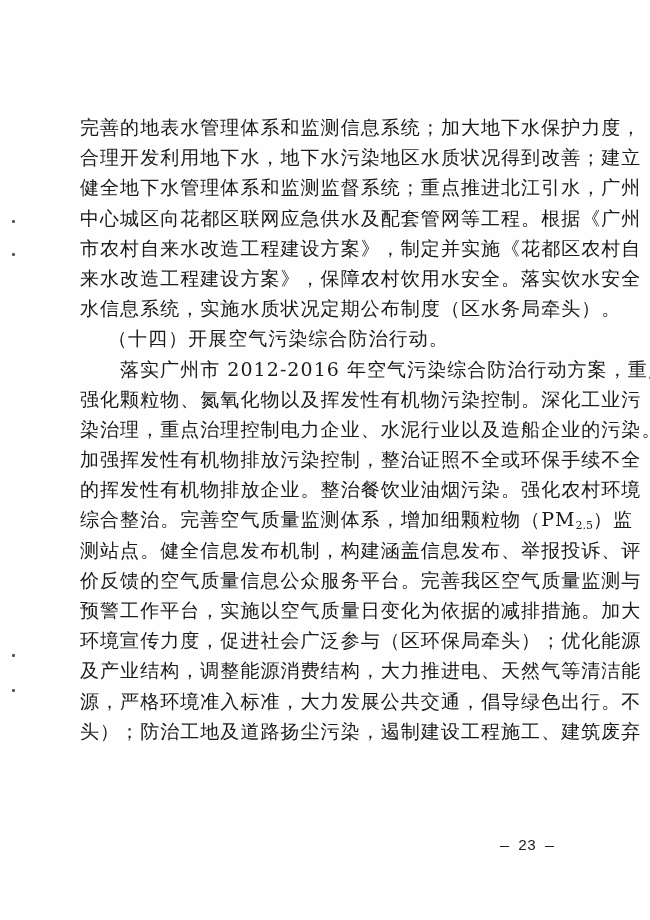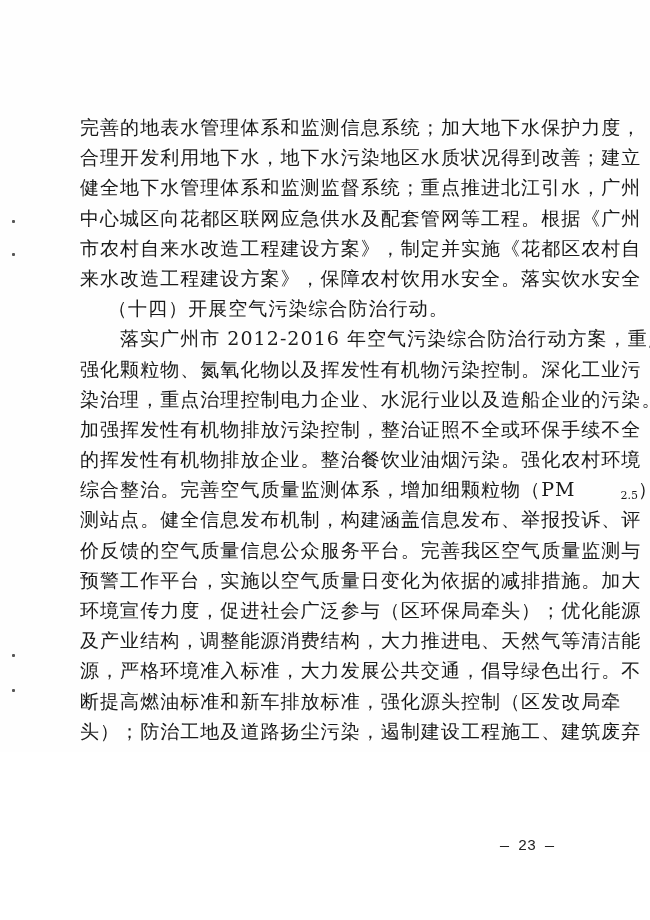--- a/index.html
+++ b/index.html
@@ -5,21 +5,21 @@
   html, body { margin: 0; padding: 0; background: #ffffff; }
   body { width: 650px; height: 920px; position: relative; overflow: hidden;
          font-family: "DejaVu Serif", "Liberation Serif", serif; color: #1a1a1a; }
   .page { position: absolute; left: 0; top: 0; width: 650px; height: 752px; background: #fefefe; }
   .body-text { position: absolute; left: 80px; top: 112px; width: 470px; }
   .line { display: block; height: 30.2px; line-height: 30.2px; font-size: 19px;
           white-space: nowrap; letter-spacing: 1.05px; text-align: justify; text-align-last: justify; }
   .line.last { text-align-last: left; }
   .line.indent { padding-left: 40px; }
   .heading { font-weight: normal; padding-left: 28px; text-align-last: left; }
-  sub.sub { font-size: 11px; vertical-align: -3px; letter-spacing: 0; margin-left: 45px; }
+  sub.sub { font-size: 11px; vertical-align: -3px; letter-spacing: 0; }
   .page-num { position: absolute; left: 500px; top: 838px; font-size: 15px; color: #222;
               font-family: Liberation Mono, monospace; white-space: nowrap; }
   .margin-dot { position: absolute; left: 12px; width: 3px; height: 3px; background: #555; border-radius: 1px; }
 </style>
 </head>
 <body>
 
 <div class="page">
 
   <div class="margin-dot" style="top:220px"></div>
@@ -29,36 +29,36 @@
 
   <div class="body-text">
 
     <div>
       <span class="line">完善的地表水管理体系和监测信息系统；加大地下水保护力度，</span>
       <span class="line">合理开发利用地下水，地下水污染地区水质状况得到改善；建立</span>
       <span class="line">健全地下水管理体系和监测监督系统；重点推进北江引水，广州</span>
       <span class="line">中心城区向花都区联网应急供水及配套管网等工程。根据《广州</span>
       <span class="line">市农村自来水改造工程建设方案》，制定并实施《花都区农村自</span>
       <span class="line">来水改造工程建设方案》，保障农村饮用水安全。落实饮水安全</span>
+      <span class="line last">水信息系统，实施水质状况定期公布制度（区水务局牵头）。</span>
     </div>
 
     <span class="line heading">（十四）开展空气污染综合防治行动。</span>
 
     <div>
       <span class="line indent">落实广州市 2012-2016 年空气污染综合防治行动方案，重点</span>
       <span class="line">强化颗粒物、氮氧化物以及挥发性有机物污染控制。深化工业污</span>
       <span class="line">染治理，重点治理控制电力企业、水泥行业以及造船企业的污染。</span>
       <span class="line">加强挥发性有机物排放污染控制，整治证照不全或环保手续不全</span>
       <span class="line">的挥发性有机物排放企业。整治餐饮业油烟污染。强化农村环境</span>
       <span class="line"><span>综合整治。完善空气质量监测体系，增加细颗粒物（PM</span><sub class="sub">2.5</sub><span>）监</span></span>
       <span class="line">测站点。健全信息发布机制，构建涵盖信息发布、举报投诉、评</span>
       <span class="line">价反馈的空气质量信息公众服务平台。完善我区空气质量监测与</span>
       <span class="line">预警工作平台，实施以空气质量日变化为依据的减排措施。加大</span>
       <span class="line">环境宣传力度，促进社会广泛参与（区环保局牵头）；优化能源</span>
       <span class="line">及产业结构，调整能源消费结构，大力推进电、天然气等清洁能</span>
       <span class="line">源，严格环境准入标准，大力发展公共交通，倡导绿色出行。不</span>
-      <span class="line">断提高燃油标准和新车排放标准，强化源头控制（区发改局牵</span>
       <span class="line">头）；防治工地及道路扬尘污染，遏制建设工程施工、建筑废弃</span>
     </div>
   </div>
 
   <div class="page-num">— 23 —</div>
 </div>
 
 </body></html>

